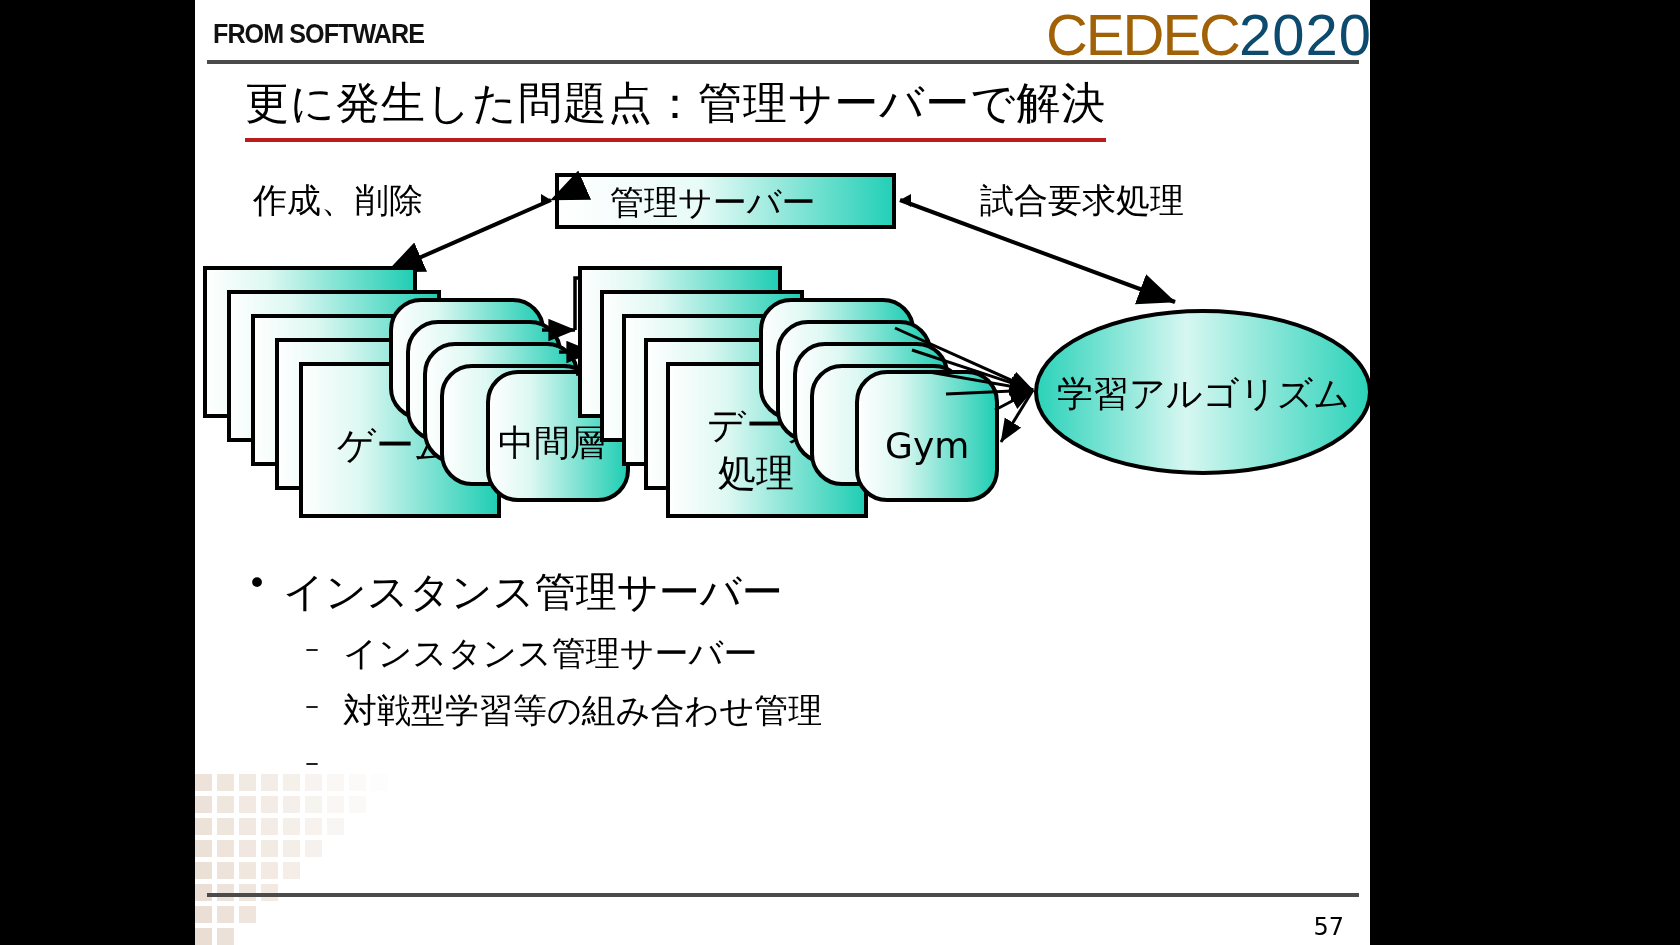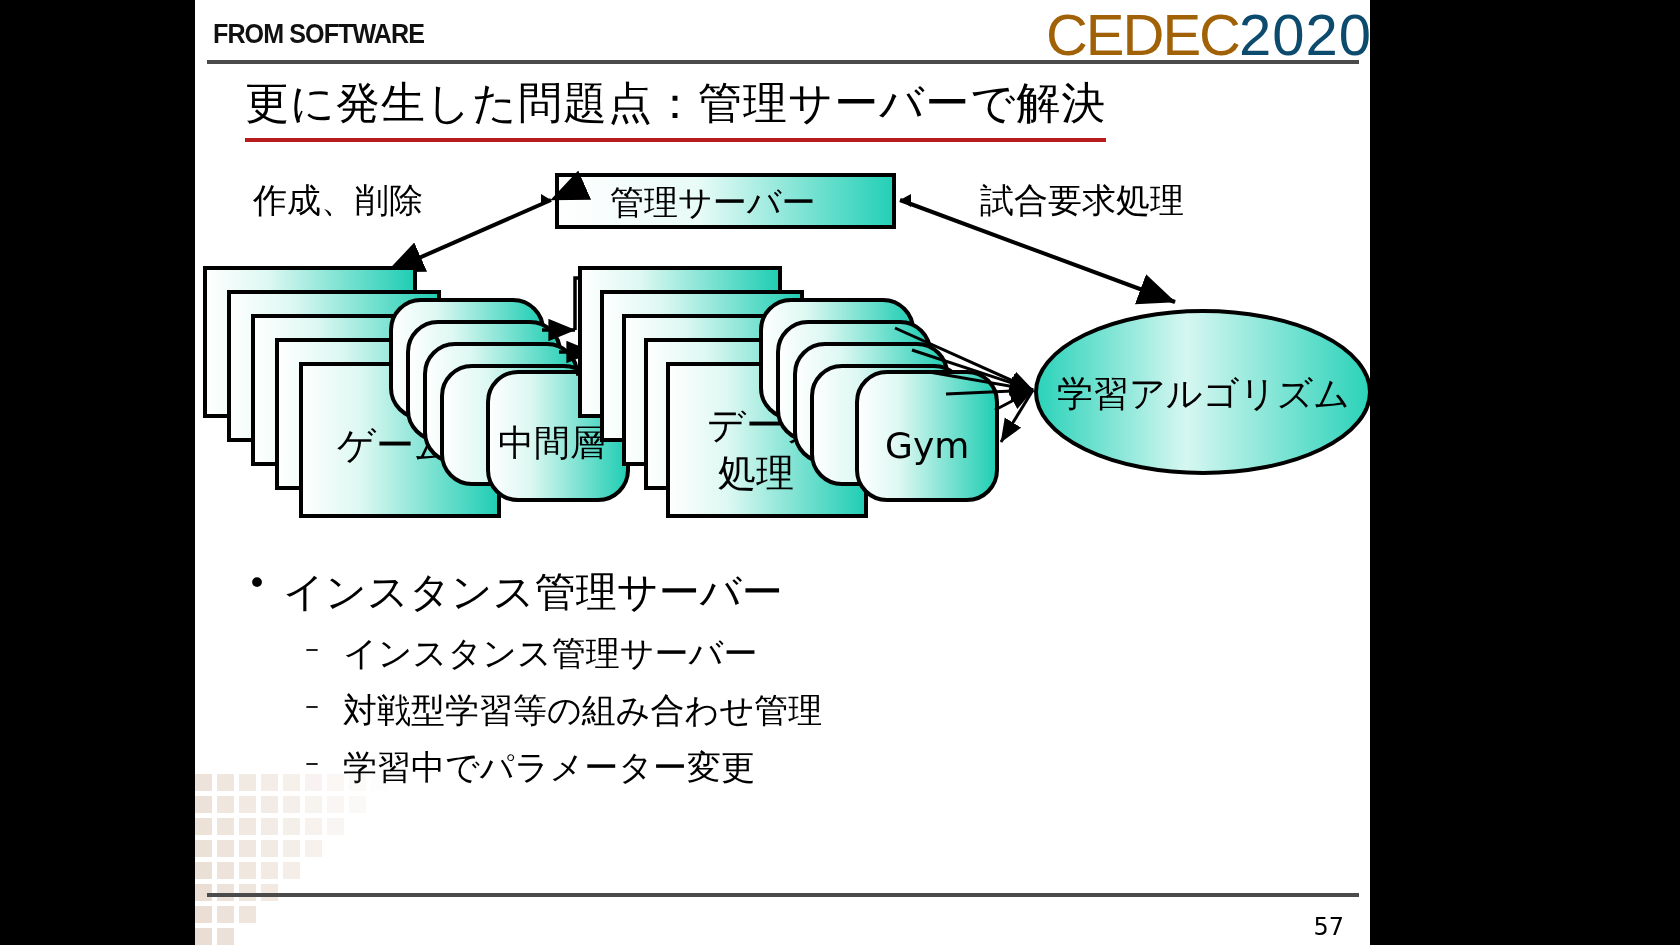--- a/index.html
+++ b/index.html
@@ -185,21 +185,20 @@
       <div class="b2">
         <span class="dash">–</span>
         <span>インスタンス管理サーバー</span>
       </div>
       <div class="b2">
         <span class="dash">–</span>
         <span>対戦型学習等の組み合わせ管理</span>
       </div>
       <div class="b2">
         <span class="dash">–</span>
-        <span>学習中でパラメーター変更</span>
       </div>
     </div>
 
     <div class="checker">
         <i style="width: 17px; height: 17px; left: 0px; bottom: 0px; background: rgb(217, 195, 176); opacity: 0.55;"></i>
         <i style="width: 17px; height: 17px; left: 22px; bottom: 0px; background: rgb(217, 195, 176); opacity: 0.495;"></i>
         <i style="width: 17px; height: 17px; left: 0px; bottom: 22px; background: rgb(217, 195, 176); opacity: 0.538;"></i>
         <i style="width: 17px; height: 17px; left: 22px; bottom: 22px; background: rgb(217, 195, 176); opacity: 0.483;"></i>
         <i style="width: 17px; height: 17px; left: 44px; bottom: 22px; background: rgb(217, 195, 176); opacity: 0.428;"></i>
         <i style="width: 17px; height: 17px; left: 0px; bottom: 44px; background: rgb(217, 195, 176); opacity: 0.526;"></i>

